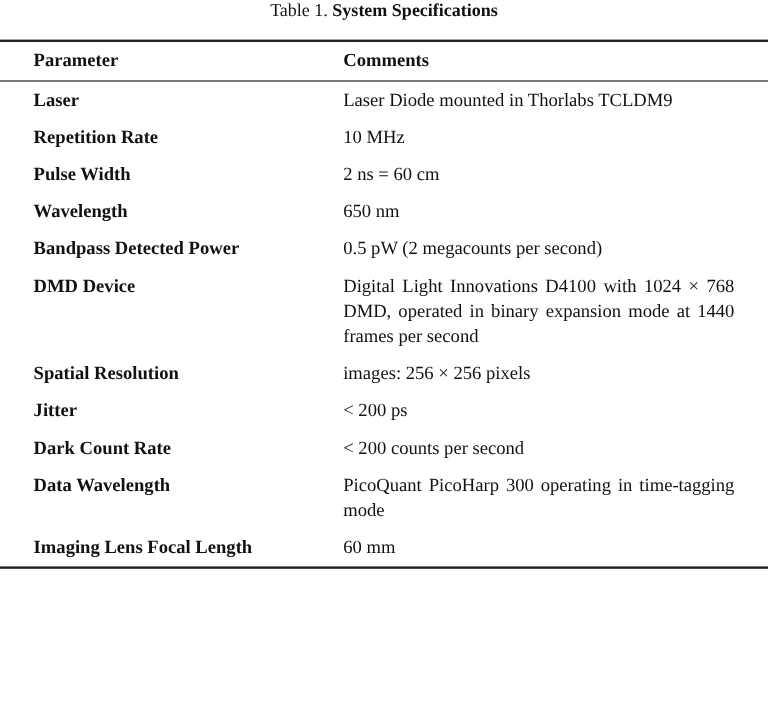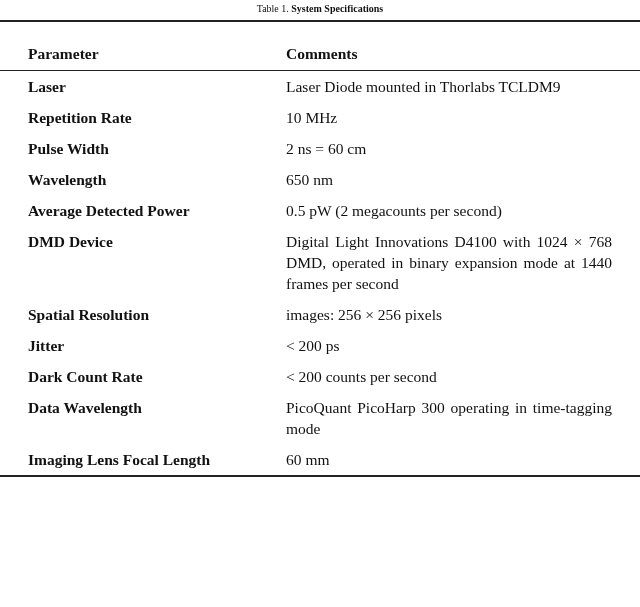--- a/index.html
+++ b/index.html
@@ -3,22 +3,22 @@
 <meta charset="utf-8">
 <style>
   html, body { margin: 0; padding: 0; background: #ffffff; }
   body {
     width: 640px; height: 607px; overflow: hidden;
     font-family: "Liberation Serif", "DejaVu Serif", serif;
     color: #111111;
   }
   .caption {
     text-align: center;
-    font-size: 10px;
-    height: 20px;
+    font-size: 15px;
+    height: 33px;
     line-height: 18px;
     padding-top: 0px;
   }
   .caption b { font-weight: bold; }
   .rule-top { border-top: 2px solid #222; margin: 0; }
   .rule-mid { border-top: 1px solid #222; margin: 0; }
   .rule-bottom { border-top: 2px solid #222; margin: 0; }
   table {
     width: 640px;
     border-collapse: collapse;
@@ -31,21 +31,21 @@
   }
   td.param {
     width: 258px;
     padding-left: 28px;
     font-weight: bold;
   }
   td.comment {
     padding-right: 28px;
     text-align: justify;
   }
-  tr.head td { padding-top: 21px; padding-bottom: 6px; font-weight: bold; }
+  tr.head td { padding-top: 5px; padding-bottom: 6px; font-weight: bold; }
   tr.row td { padding-top: 5px; padding-bottom: 5px; }
   sup { font-size: 10px; line-height: 0; }
 </style>
 </head>
 <body>
 
 <div class="caption">
   <span>Table 1.</span>
   <b>System Specifications</b>
 </div>
@@ -73,21 +73,21 @@
     </tr>
     <tr class="row">
       <td class="param">Pulse Width</td>
       <td class="comment">2 ns = 60 cm</td>
     </tr>
     <tr class="row">
       <td class="param">Wavelength</td>
       <td class="comment">650 nm</td>
     </tr>
     <tr class="row">
-      <td class="param">Average Detected Power</td>
+      <td class="param">Bandpass Detected Power</td>
       <td class="comment">0.5 pW (2 megacounts per second)</td>
     </tr>
     <tr class="row">
       <td class="param">DMD Device</td>
       <td class="comment">Digital Light Innovations D4100 with 1024 × 768 DMD, operated in binary expansion mode at 1440 frames per second</td>
     </tr>
     <tr class="row">
       <td class="param">Spatial Resolution</td>
       <td class="comment">images: 256 × 256 pixels</td>
     </tr>

